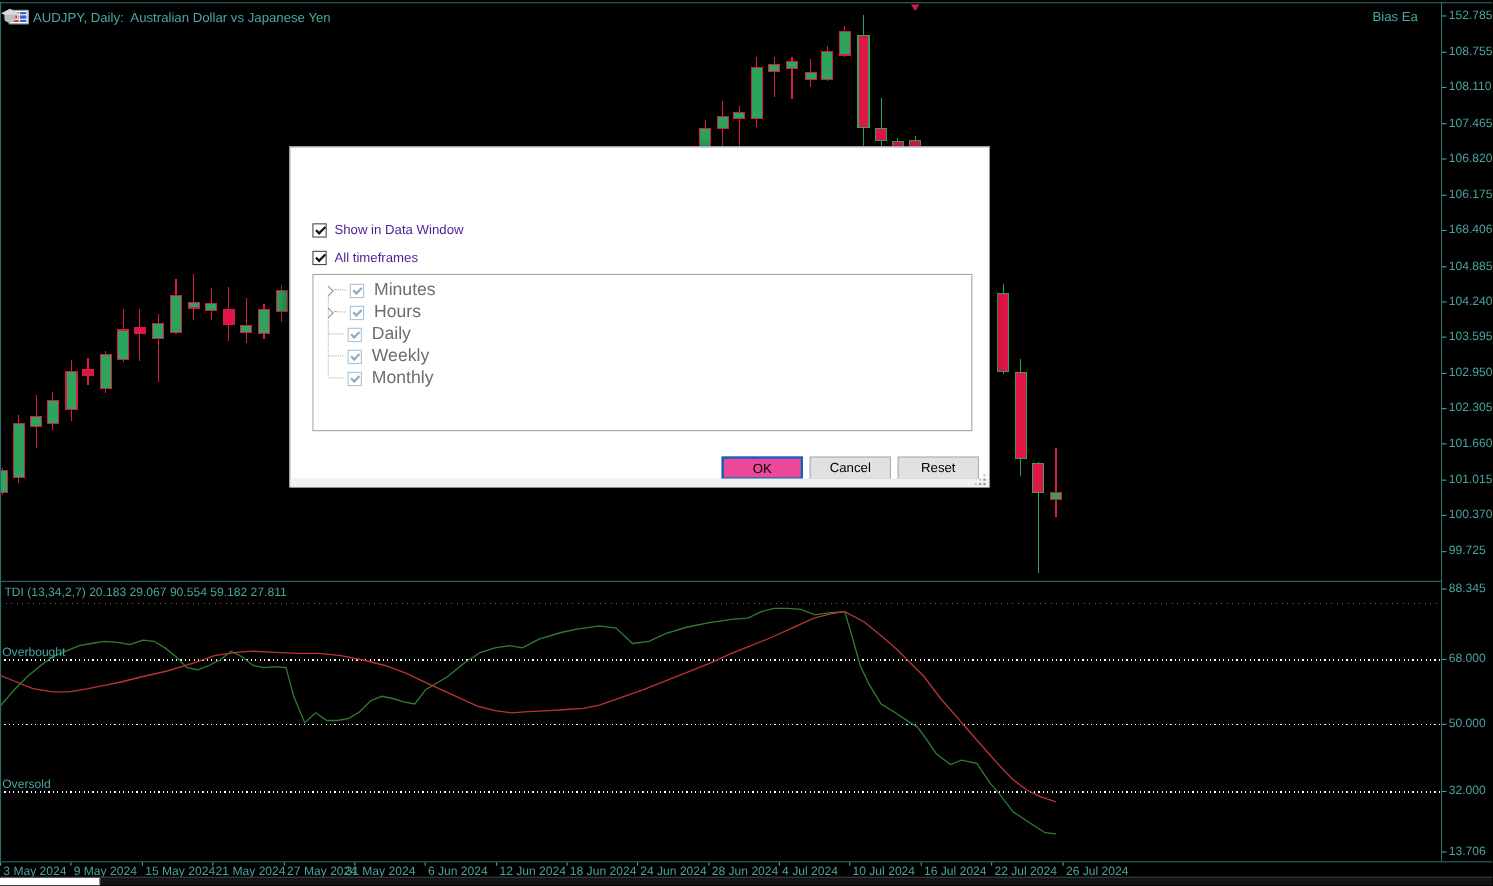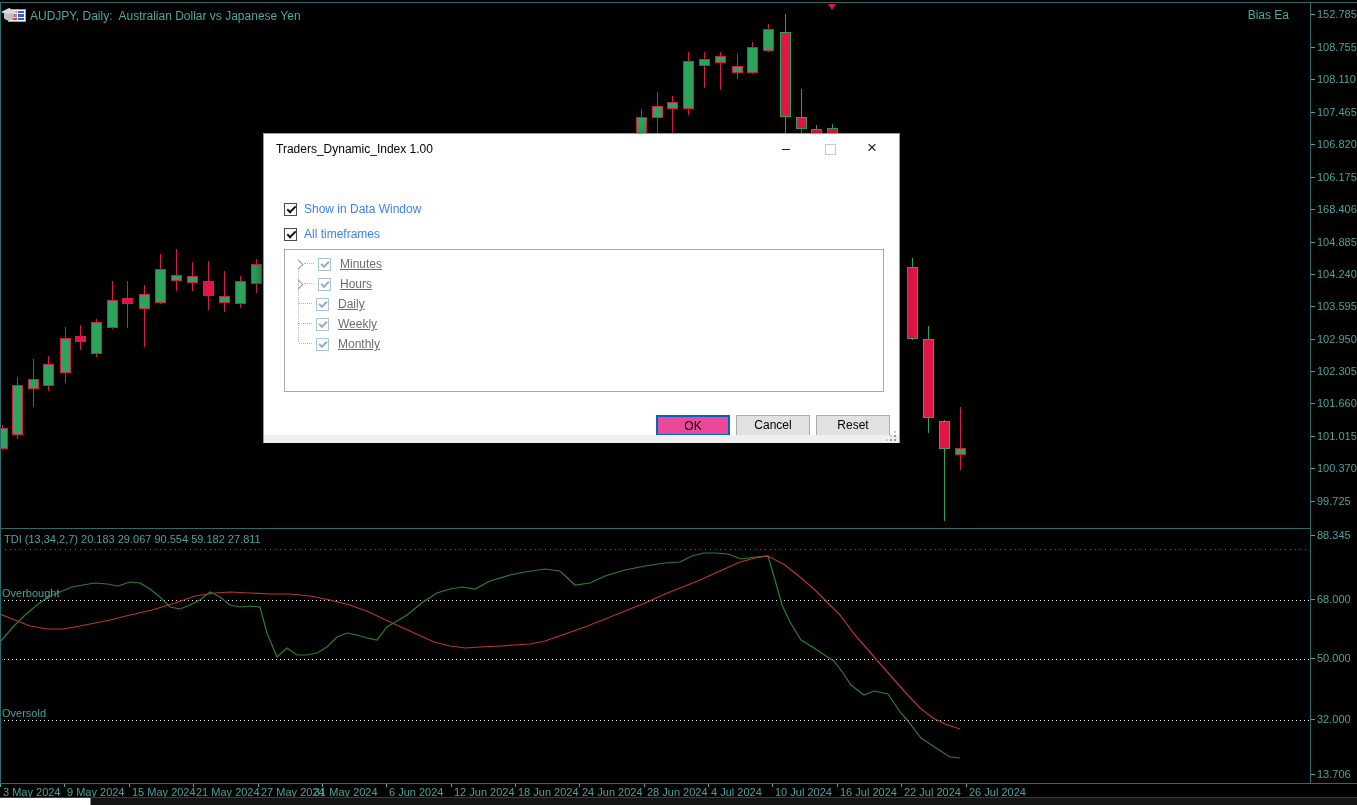--- a/index.html
+++ b/index.html
@@ -33,30 +33,30 @@
   .win-btn{position:absolute;top:0;width:34px;height:30px;text-align:center;line-height:28px;font-size:15px;color:#222;cursor:default;}
   #btn-min{right:96px;} #btn-max{right:52px;color:#c9c9c9;} #btn-close{right:10px;font-size:17px;}
   #btn-max b{display:inline-block;width:9px;height:9px;border:1px solid #c9c9c9;vertical-align:middle;}
   #dlg-tabs{position:absolute;left:14px;top:36px;display:flex;gap:12px;}
   .tab{padding:2px 0 5px 0;font-size:12px;color:#000;cursor:default;}
   .tab.active{border-bottom:3px solid #0067c0;padding-bottom:2px;}
   .dlg-check-row{position:absolute;left:20px;height:14px;display:flex;align-items:center;}
   .cb{width:13px;height:13px;background:#fff;border:1px solid #4a4a4a;position:relative;box-sizing:border-box;flex:0 0 13px;}
   .cb.checked:after{content:"";position:absolute;left:2px;top:2px;width:7px;height:3px;
       border-left:2px solid #111;border-bottom:2px solid #111;transform:rotate(-45deg);}
-  .dlg-check-row .lbl{margin-left:7px;font-size:12px;color:#3b82f6;}
+  .dlg-check-row .lbl{margin-left:7px;font-size:12px;color:#4c1d95;}
   #tree-box{position:absolute;left:20px;top:115px;width:600px;height:143px;border:1px solid #a7a7a7;background:#fff;box-sizing:border-box;}
   .tree-row{position:absolute;left:0;height:20px;display:flex;align-items:center;}
   .chev{width:6px;height:6px;border-top:1px solid #979797;border-right:1px solid #979797;transform:rotate(45deg);margin-left:10px;flex:0 0 6px;}
   .stub{height:1px;border-top:1px dotted #b4b4b4;flex:0 0 10px;margin-left:2px;}
   .stub.long{flex:0 0 13px;margin-left:14px;}
   .tcb{width:13px;height:13px;background:#fff;border:1px solid #a9c4da;position:relative;box-sizing:border-box;margin-left:4px;flex:0 0 13px;}
   .tcb:after{content:"";position:absolute;left:2px;top:2px;width:6px;height:3px;
       border-left:2px solid #92acc0;border-bottom:2px solid #92acc0;transform:rotate(-45deg);}
-  .tree-row .lbl{margin-left:9px;font-size:12px;color:#6d6d6d;text-decoration:underline;}
+  .tree-row .lbl{margin-left:9px;font-size:16px;color:#6d6d6d;}
   #tree-vline{position:absolute;left:13px;top:18px;width:1px;height:74px;border-left:1px dotted #b4b4b4;}
   .btn{position:absolute;top:281px;width:74px;height:21px;background:#e1e1e1;border:1px solid #adadad;
        box-sizing:border-box;text-align:center;line-height:18px;font-size:12px;color:#000;}
   .btn.primary{background:#ec4899;border:2px solid #0067c0;}
   #dlg-footer{position:absolute;left:0;top:301px;width:100%;height:8px;background:#f0f0f0;}
   #grip{position:absolute;right:3px;bottom:2px;width:10px;height:10px;}
   #grip i{position:absolute;right:0;bottom:0;width:2px;height:2px;background:#9a9a9a;
           box-shadow:-4px 0 #9a9a9a,0 -4px #9a9a9a,-8px 0 #c9c9c9,0 -8px #c9c9c9,-4px -4px #c9c9c9;}
 </style>
 </head>
@@ -315,26 +315,20 @@
       <div class="axis-label" style="left: 904px;">22 Jul 2024</div>
       <div class="tick" style="left: 966px;"></div>
       <div class="axis-label" style="left: 969px;">26 Jul 2024</div>
     </div>
 
   <div id="bottom-bar">
     <div id="bottom-tab"></div>
   </div>
 
   <div id="dialog">
-    <div id="dlg-titlebar">
-      <span id="dlg-title">Traders_Dynamic_Index 1.00</span>
-      <span class="win-btn" id="btn-min">–</span>
-      <span class="win-btn" id="btn-max"><b></b></span>
-      <span class="win-btn" id="btn-close">×</span>
-    </div>
 
 
     <div id="dlg-checks">
         <div class="dlg-check-row" style="top: 68px;">
           <div class="cb checked"></div>
           <span class="lbl">Show in Data Window</span>
         </div>
         <div class="dlg-check-row" style="top: 93px;">
           <div class="cb checked"></div>
           <span class="lbl">All timeframes</span>

